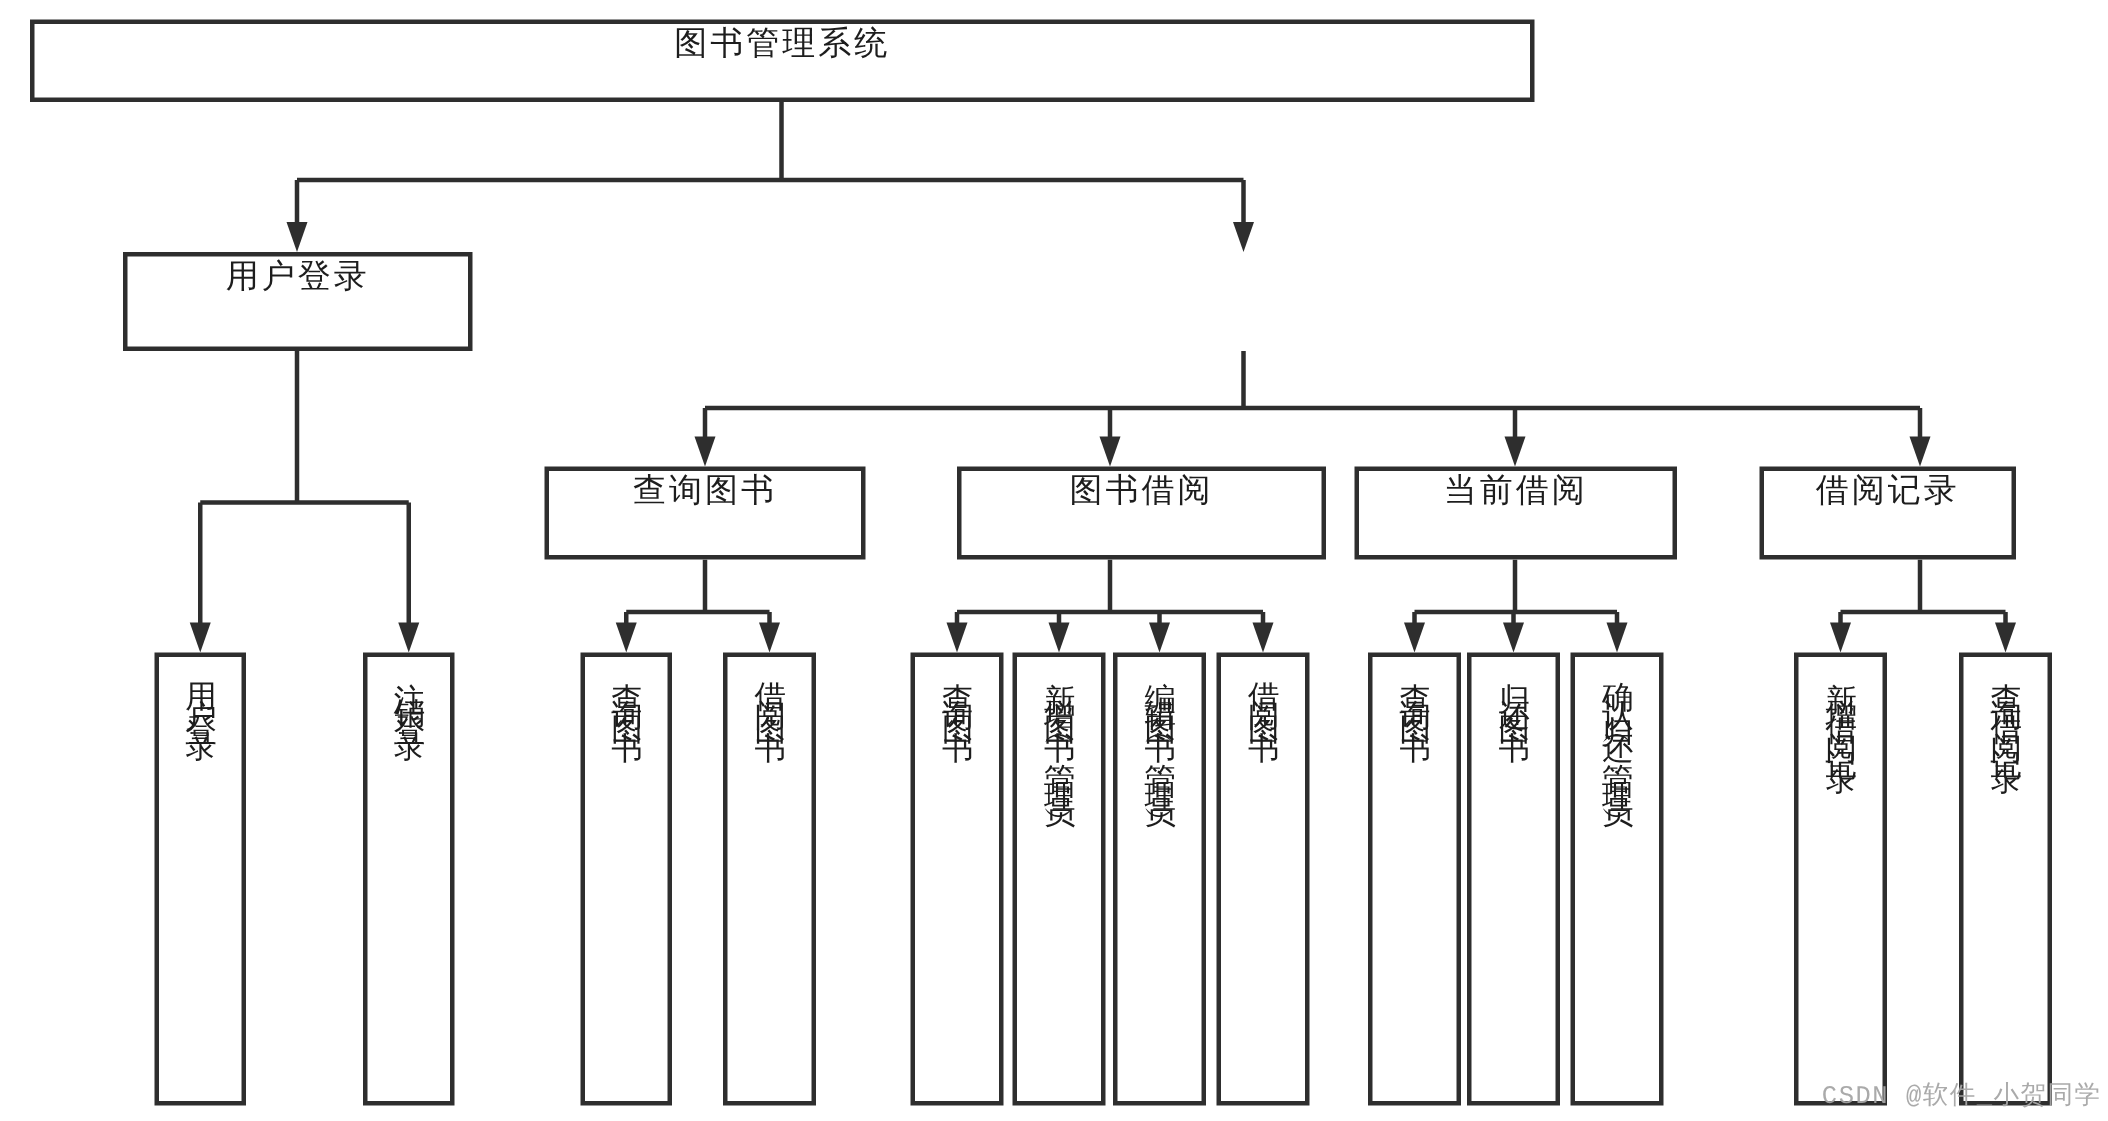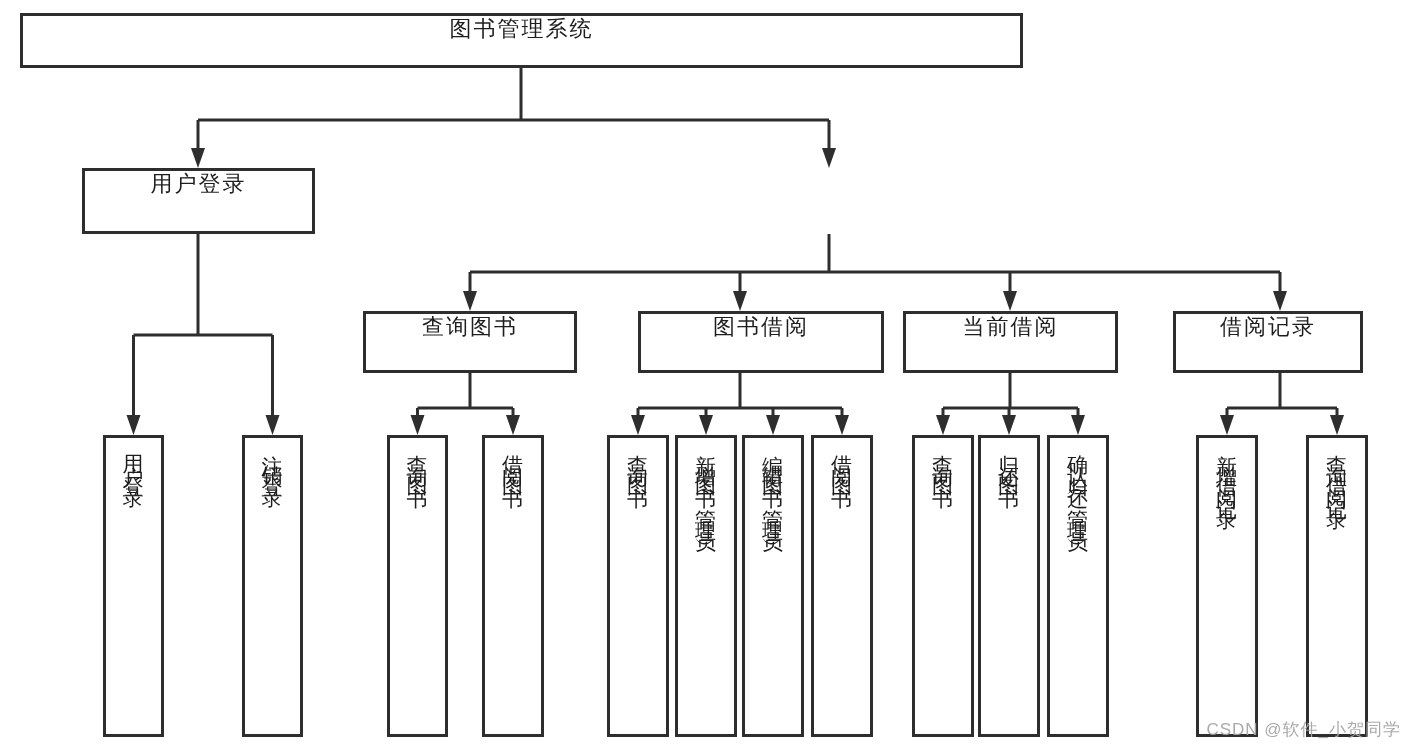--- a/index.html
+++ b/index.html
@@ -39,20 +39,21 @@
     white-space:nowrap;
   }
   .watermark{
     position:absolute;
     right:4px;bottom:6px;
     font-size:17px;
     letter-spacing:1px;
     color:rgba(165,165,165,0.95);
     white-space:nowrap;
     z-index:5;
+    font-family:Liberation Mono, monospace;
   }
 </style>
 </head>
 <body>
 
 <div class="canvas">
 
   <svg class="connectors" viewBox="0 0 1405 747" xmlns="http://www.w3.org/2000/svg">
 
     <g>
@@ -113,21 +114,21 @@
 
   <div class="node" style="left:363px;top:311px;width:214px;height:62px">
     <span class="hlabel">查询图书</span>
   </div>
   <div class="node" style="left:638px;top:311px;width:246px;height:62px">
     <span class="hlabel">图书借阅</span>
   </div>
   <div class="node" style="left:903px;top:311px;width:215px;height:62px">
     <span class="hlabel">当前借阅</span>
   </div>
-  <div class="node" style="left:1173px;top:311px;width:190px;height:62px">
+  <div class="node" style="left:1173px;top:311px;width:171px;height:62px">
     <span class="hlabel">借阅记录</span>
   </div>
 
   <div class="node" style="left:103px;top:435px;width:61px;height:302px">
     <span class="vlabel">用户登录</span>
   </div>
   <div class="node" style="left:242px;top:435px;width:61px;height:302px">
     <span class="vlabel">注销登录</span>
   </div>
 

